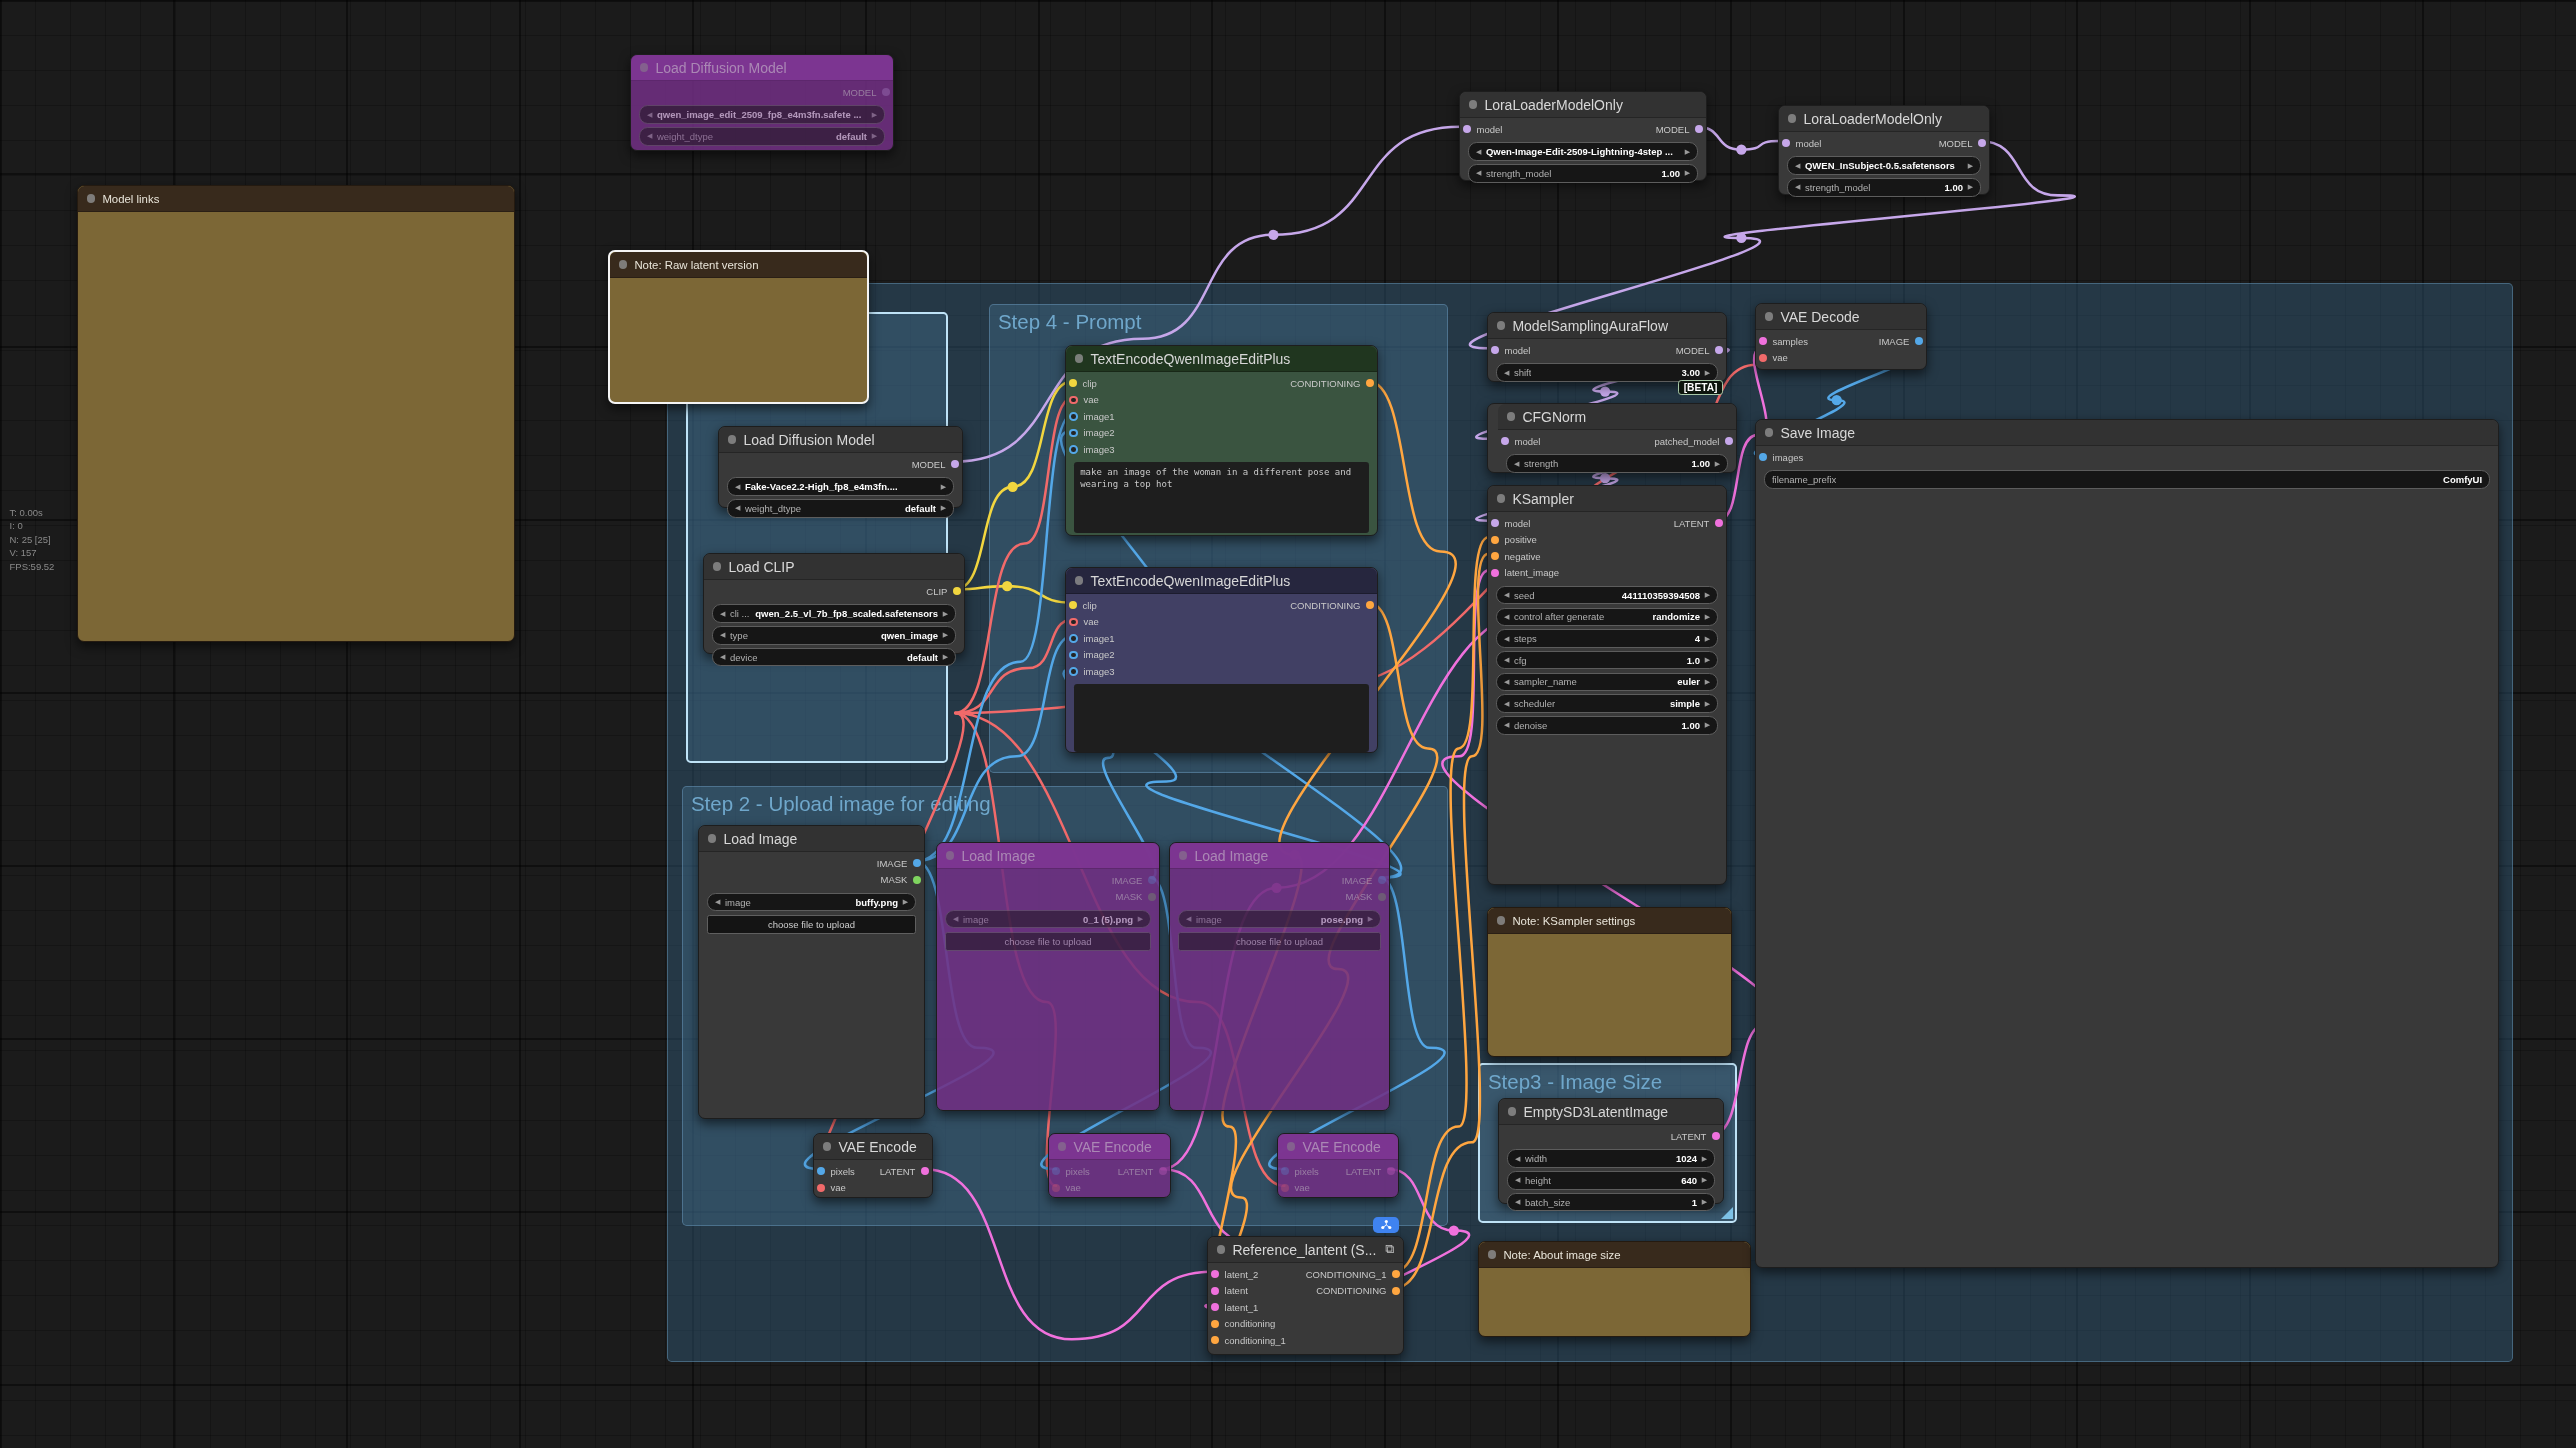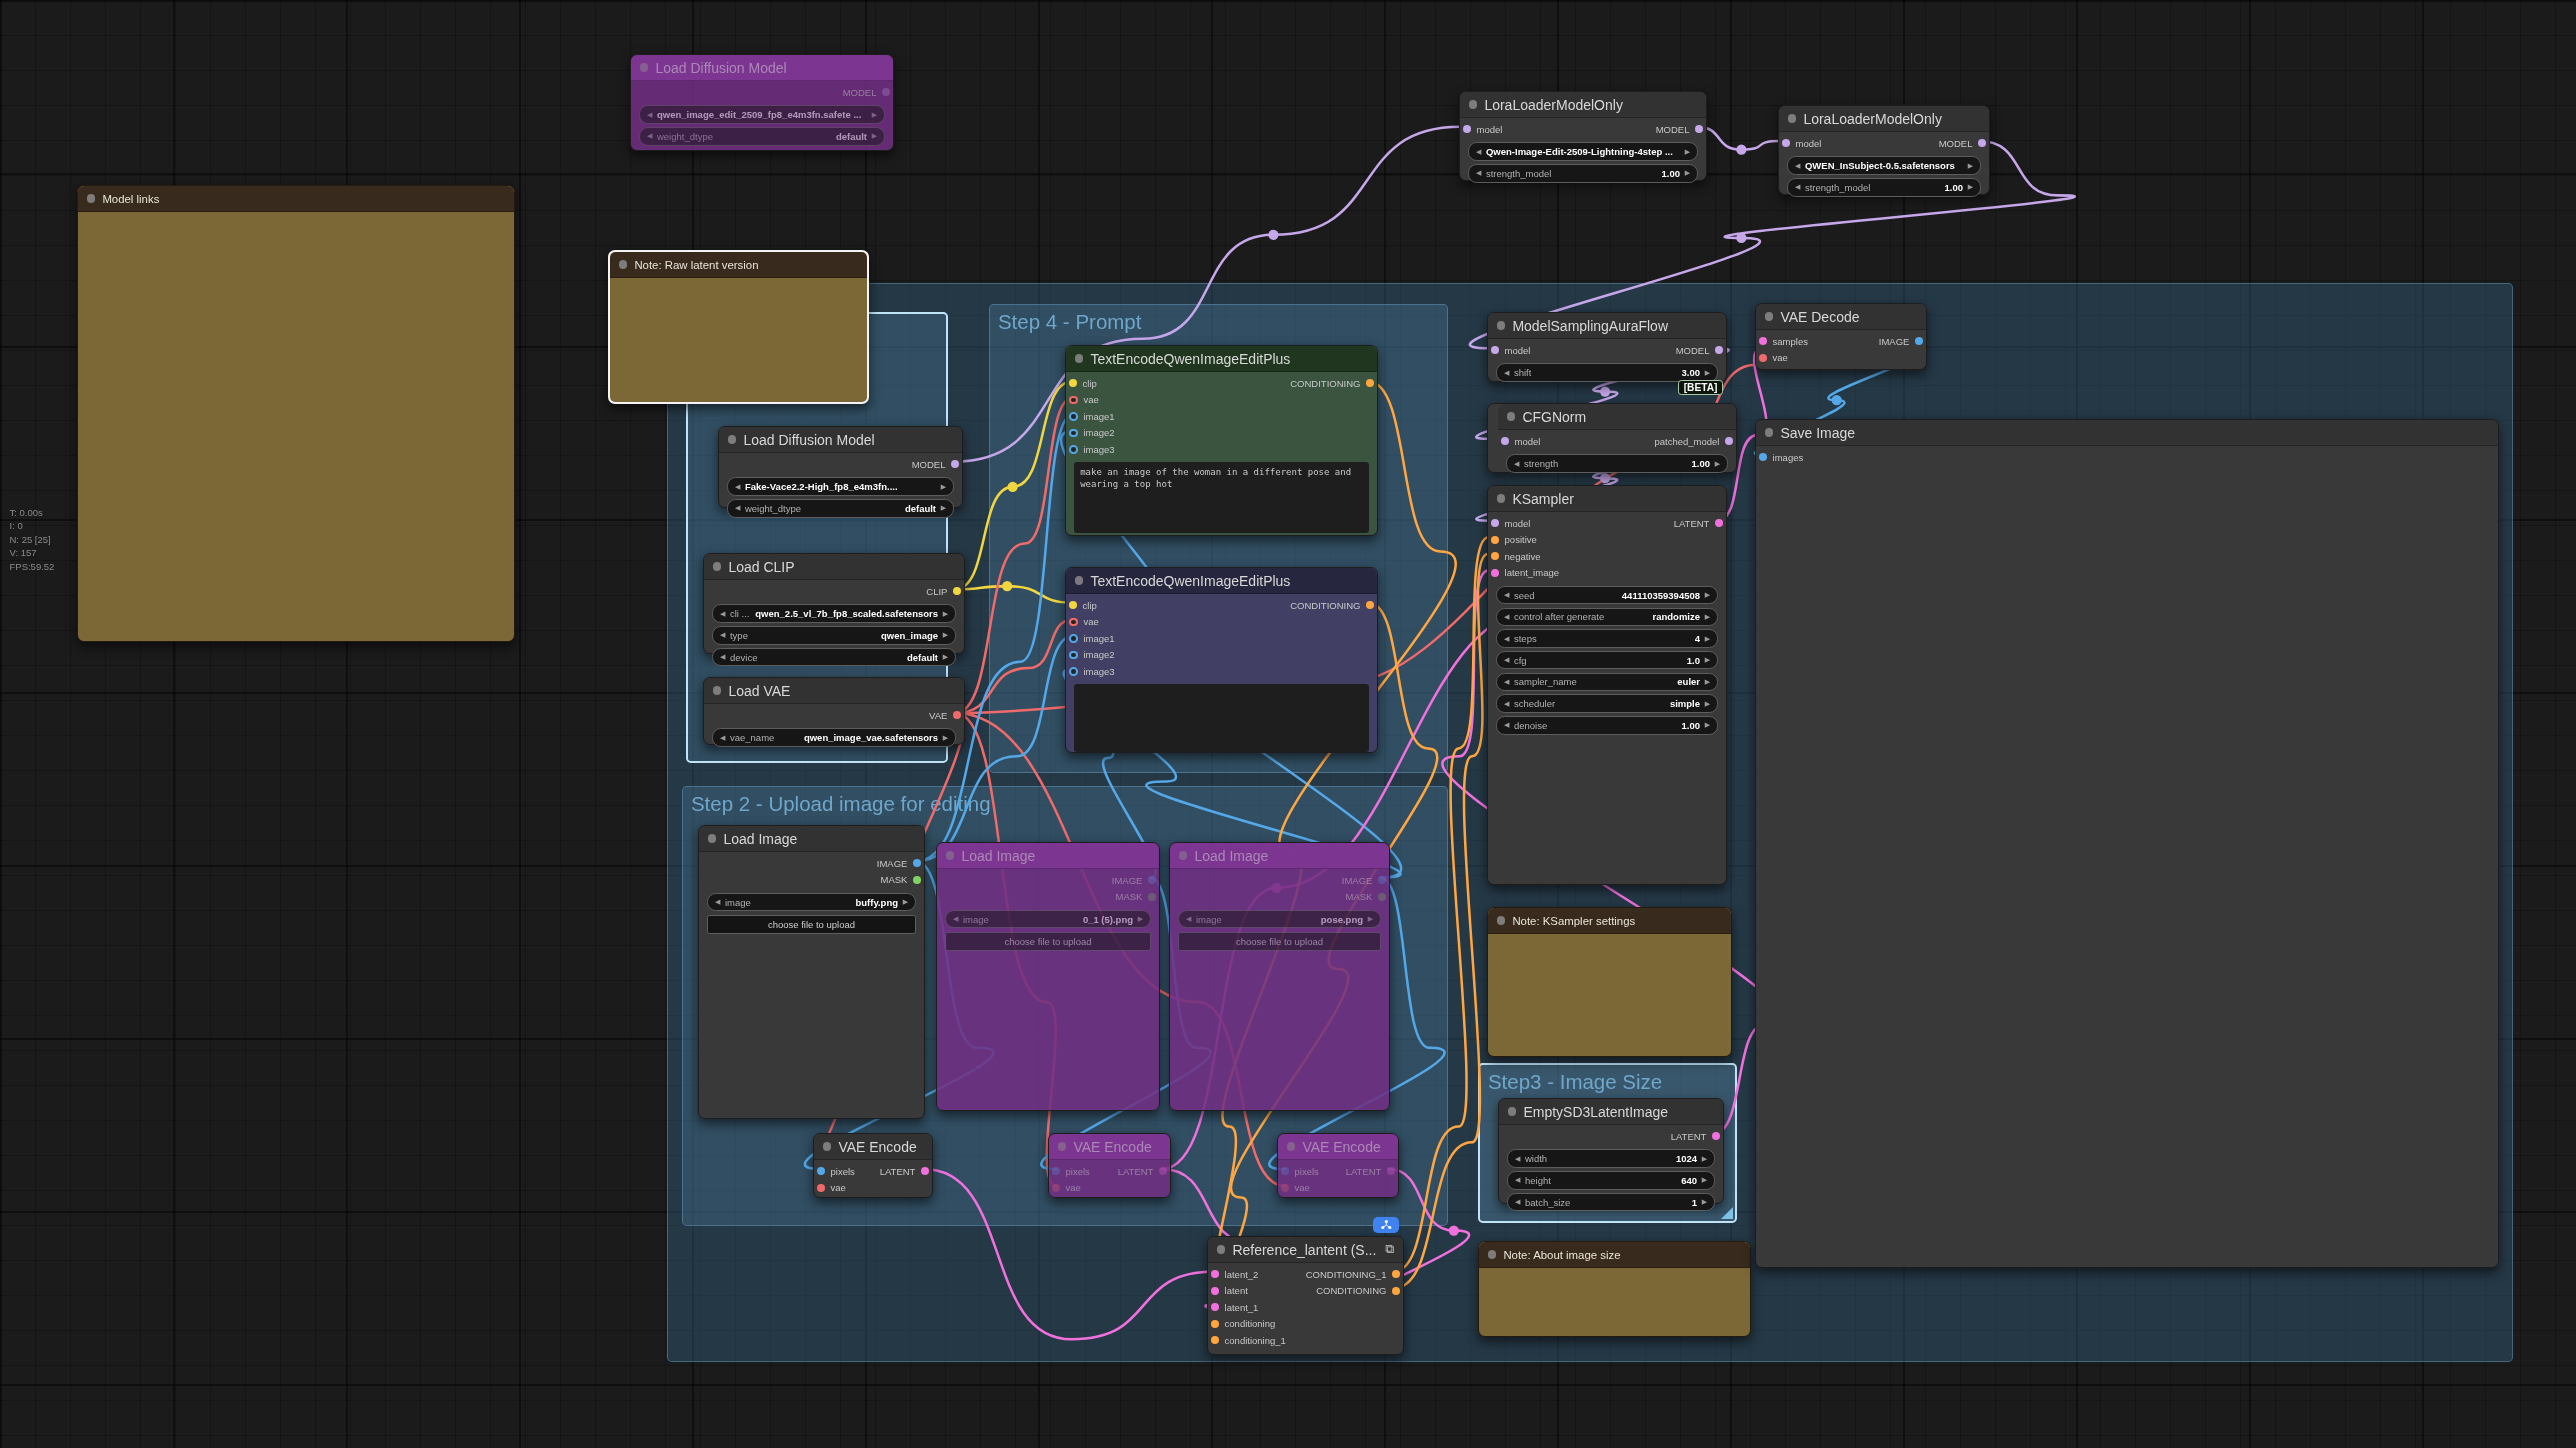--- a/index.html
+++ b/index.html
@@ -313,44 +313,20 @@
           </div>
           <div class="wcombo">
             <span class="warr">◀</span>
             <span class="wlabel">device</span>
             <span class="wvalue">default</span>
             <span class="warr">▶</span>
           </div>
         </div>
       </div>
     </div>
-    <div class="node normal" style="left: 703px; top: 677px; width: 260px; height: 66px;">
-      <div class="nhead">
-        <div class="hdot"></div>
-        <div class="ntitle">Load VAE</div>
-      </div>
-      <div class="nbody">
-        <div style="padding: 3.2px 0px 0px;">
-          <div class="srow">
-            <div class="slot out">
-              <span>VAE</span>
-              <span class="sdot" style="background: rgb(241, 106, 106);"></span>
-            </div>
-          </div>
-        </div>
-        <div class="widgets">
-          <div class="wcombo">
-            <span class="warr">◀</span>
-            <span class="wlabel">vae_name</span>
-            <span class="wvalue">qwen_image_vae.safetensors</span>
-            <span class="warr">▶</span>
-          </div>
-        </div>
-      </div>
-    </div>
     <div class="node green" style="left: 1065px; top: 345px; width: 311px; height: 189px;">
       <div class="nhead">
         <div class="hdot"></div>
         <div class="ntitle">TextEncodeQwenImageEditPlus</div>
       </div>
       <div class="nbody">
         <div style="padding: 3.2px 0px 0px;">
           <div class="srow">
             <div class="slot in">
               <span class="sdot" style="background: rgb(242, 214, 63);"></span>
@@ -607,20 +583,26 @@
         <div class="hdot"></div>
         <div class="ntitle">Save Image</div>
       </div>
       <div class="nbody">
         <div style="padding: 3.2px 0px 0px;">
           <div class="srow">
             <div class="slot in">
               <span class="sdot" style="background: rgb(84, 168, 232);"></span>
               <span>images</span>
             </div>
+          </div>
+        </div>
+        <div class="widgets">
+          <div class="wfield">
+            <span class="wlabel">filename_prefix</span>
+            <span class="wvalue">ComfyUI</span>
           </div>
         </div>
       </div>
     </div>
     <div class="node normal" style="left: 698px; top: 825px; width: 225px; height: 292px;">
       <div class="nhead">
         <div class="hdot"></div>
         <div class="ntitle">Load Image</div>
       </div>
       <div class="nbody">

